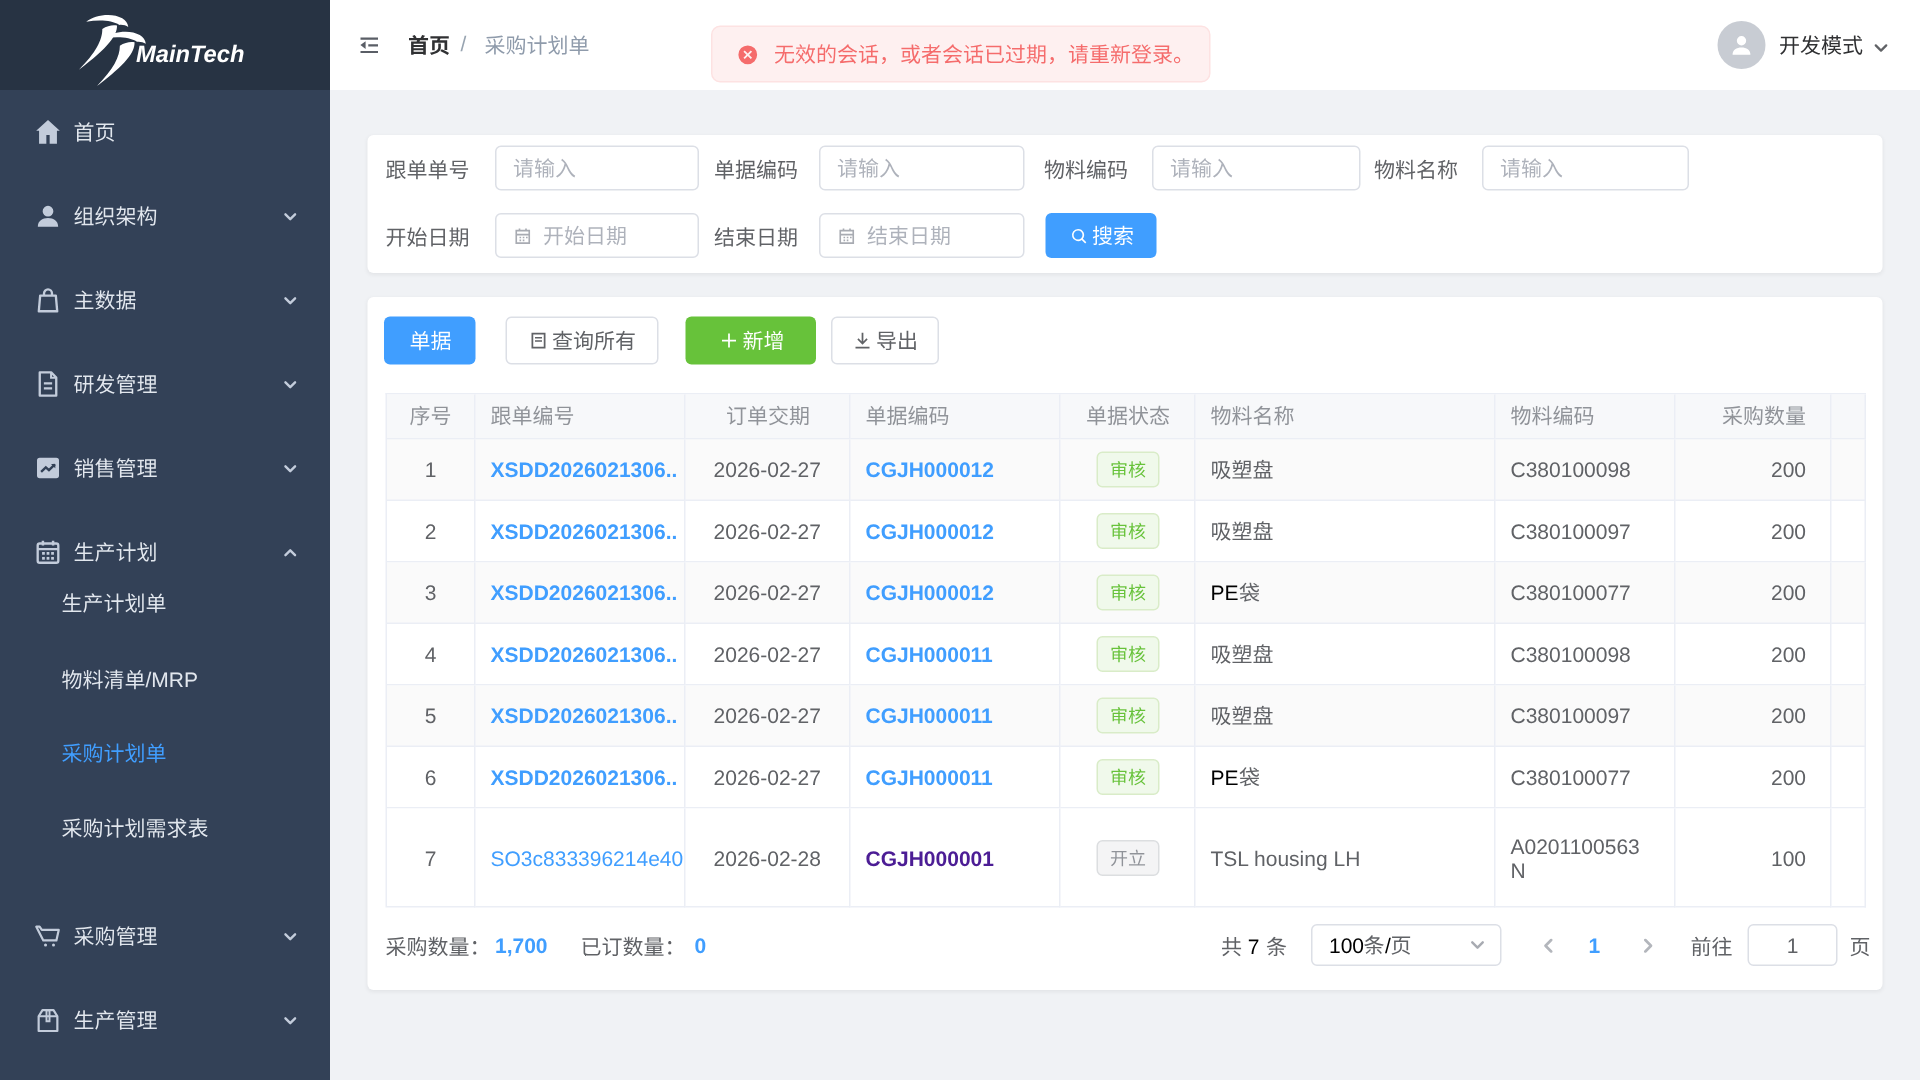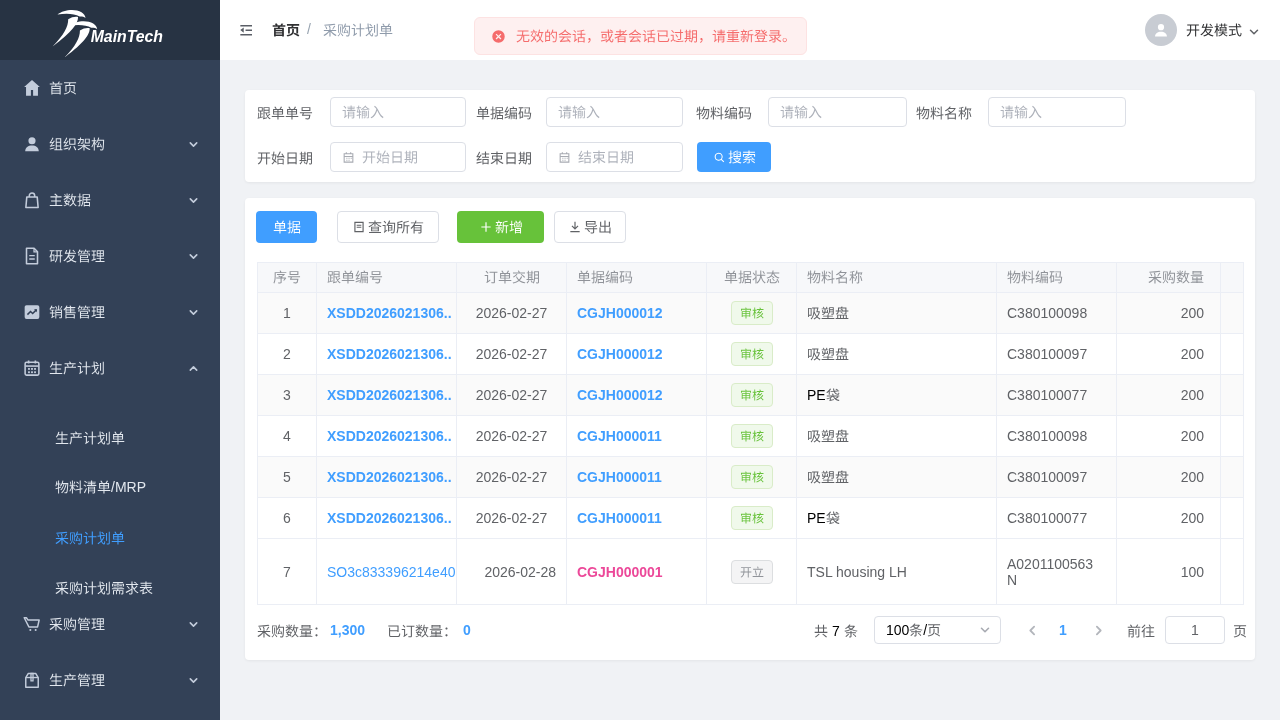--- a/index.html
+++ b/index.html
@@ -1,21 +1,21 @@
 <!DOCTYPE html>
 <html><head><meta charset="utf-8"><style>
 *{margin:0;padding:0;box-sizing:border-box}
 html,body{width:1280px;height:720px;overflow:hidden}
 body{font-family:"Liberation Sans",sans-serif;font-size:14px;background:#f0f2f5;position:relative}
 .cj{vertical-align:-0.12em}
 .abs{position:absolute}
 .sidebar{position:absolute;left:0;top:0;width:220px;height:720px;background:#334157}
 .logo{position:absolute;left:0;top:0;width:220px;height:60px;background:#273343}
 .mitem{position:absolute;left:0;width:220px;height:56px;display:flex;align-items:center}
-.sitem{position:absolute;left:14px;width:182px;height:50px;display:flex;align-items:flex-end}
+.sitem{position:absolute;left:0;width:182px;height:50px;display:flex;align-items:flex-start}
 .topbar{position:absolute;left:220px;top:0;width:1060px;height:60px;background:#fff}
 .main{position:absolute;left:220px;top:60px;width:1060px;height:660px;background:#f0f2f5}
 .card{position:absolute;background:#fff;border-radius:4px;box-shadow:0 1px 3px rgba(0,0,0,.06)}
 .inp{position:absolute;height:30px;border:1px solid #dcdfe6;border-radius:4px;background:#fff;display:flex;align-items:center;padding-left:11px}
 .btn{position:absolute;display:flex;align-items:center;justify-content:center;border-radius:4px;font-size:14px;height:32px}
 .btn.plain{border:1px solid #dcdfe6;background:#fff;color:#606266}
 tag,.tag{display:inline-flex;align-items:center;justify-content:center;height:24px;padding:0 8px;border-radius:4px;font-size:12px}
 table{border-collapse:separate;border-spacing:0;table-layout:fixed}
 td,th{border-right:1px solid #ebeef5;border-bottom:1px solid #ebeef5;padding:0 10px;font-size:14px;vertical-align:middle}
 </style></head><body>
@@ -617,43 +617,43 @@
 <td>PE<svg class="cj" width="14.0" height="14" viewBox="0 -880 1000 1000" fill="#606266">
             <use href="#r888b" x="0"></use>
           </svg></td>
 <td style="color:#606266">C380100077</td>
 <td style="text-align:right;color:#606266;padding-right:16px">200</td>
 <td></td>
 </tr>
 <tr style="height:66px;background:#fff">
 <td style="text-align:center;color:#606266">7</td>
 <td style="color:#409eff;font-weight:normal;white-space:nowrap;overflow:hidden">SO3c833396214e40</td>
-<td style="text-align:right;color:#606266">2026-02-28</td>
-<td style="color:#ec4899;font-weight:bold">CGJH000001</td>
+<td style="text-align:center;color:#606266">2026-02-28</td>
+<td style="color:#4c1d95;font-weight:bold">CGJH000001</td>
 <td style="text-align:center"><span class="tag" style="background:#f4f4f5;border:1px solid #dcdee0;color:#909399">
             <svg class="cj" width="24.0" height="12" viewBox="0 -880 2000 1000" fill="#909399">
               <use href="#r5f00" x="0"></use>
               <use href="#r7acb" x="1000"></use>
             </svg>
           </span></td>
 <td><span style="color:#606266">TSL housing LH</span></td>
 <td style="color:#606266">A0201100563<br>N</td>
 <td style="text-align:right;color:#606266;padding-right:16px">100</td>
 <td></td>
 </tr>
 </tbody>
   </table>
 <span class="abs" style="left:257px;top:623px"><svg class="cj" width="70.0" height="14" viewBox="0 -880 5000 1000" fill="#606266">
       <use href="#r91c7" x="0"></use>
       <use href="#r8d2d" x="1000"></use>
       <use href="#r6570" x="2000"></use>
       <use href="#r91cf" x="3000"></use>
       <use href="#rff1a" x="4000"></use>
     </svg></span>
-<span class="abs" style="left:330px;top:622px;color:#409eff;font-weight:bold;font-size:14px">1,300</span>
+<span class="abs" style="left:330px;top:622px;color:#409eff;font-weight:bold;font-size:14px">1,700</span>
 <span class="abs" style="left:387px;top:623px"><svg class="cj" width="70.0" height="14" viewBox="0 -880 5000 1000" fill="#606266">
       <use href="#r5df2" x="0"></use>
       <use href="#r8ba2" x="1000"></use>
       <use href="#r6570" x="2000"></use>
       <use href="#r91cf" x="3000"></use>
       <use href="#rff1a" x="4000"></use>
     </svg></span>
 <span class="abs" style="left:463px;top:622px;color:#409eff;font-weight:bold;font-size:14px">0</span>
 <span class="abs" style="left:814px;top:623px"><svg class="cj" width="14.0" height="14" viewBox="0 -880 1000 1000" fill="#606266">
       <use href="#r5171" x="0"></use>

